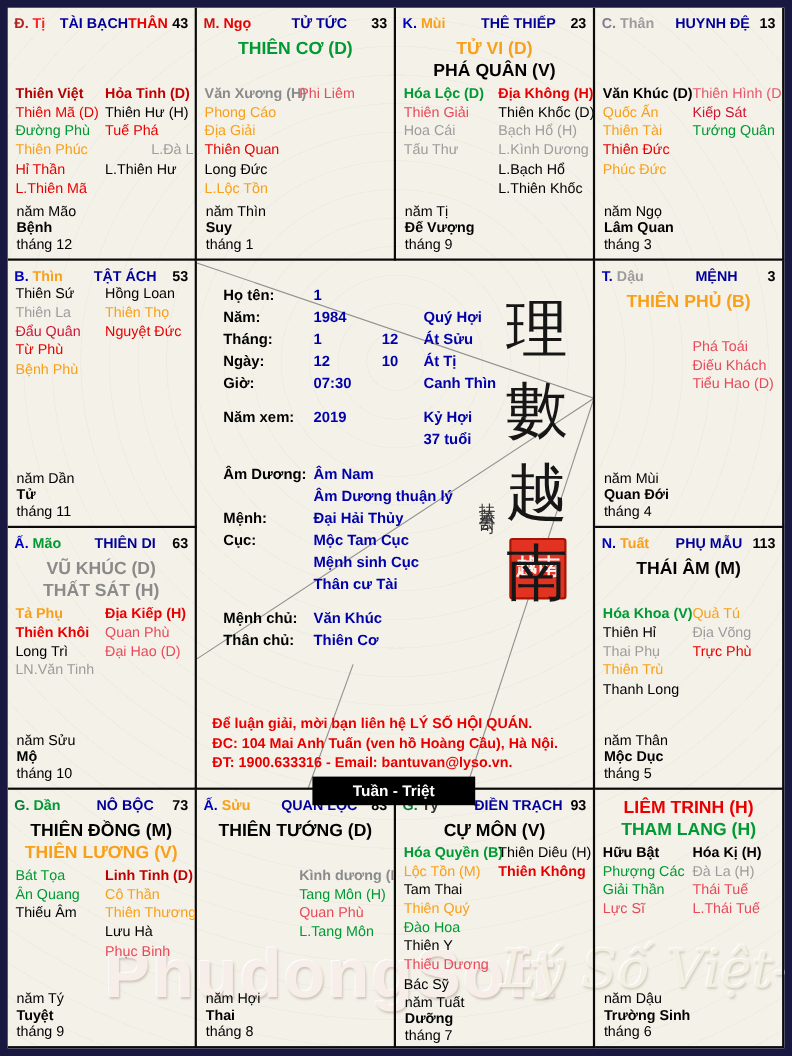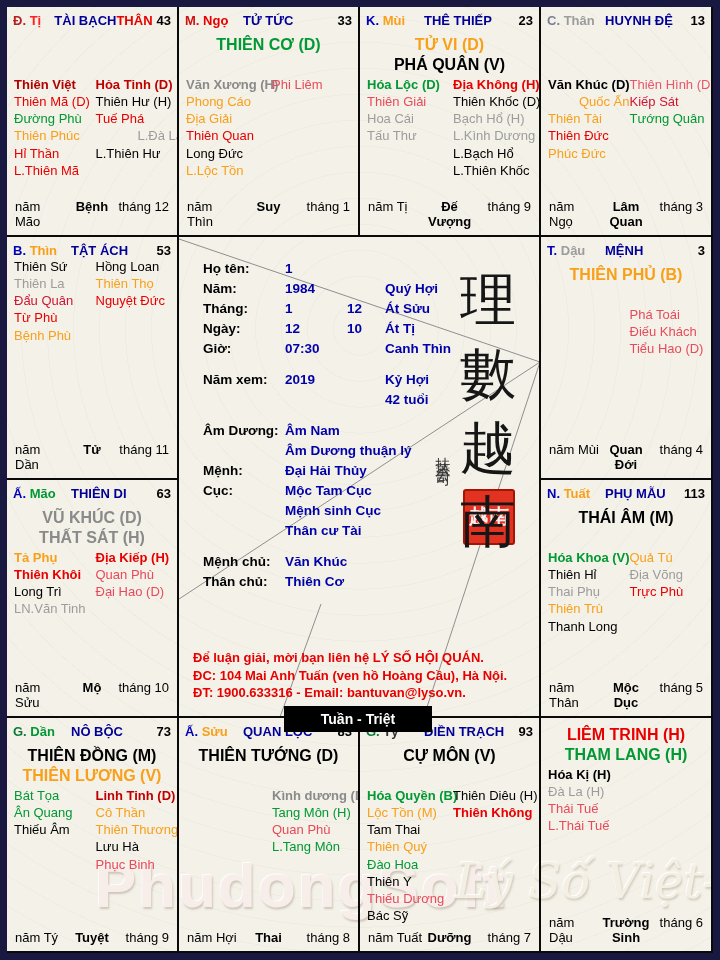--- a/index.html
+++ b/index.html
@@ -24,29 +24,29 @@
     grid-template-columns:172px 181px 181px 172px;
     grid-template-rows:230px 243px 238px 235px;
   }
   .cell{
     box-sizing:border-box;border-right:2px solid #0a0a0a;border-bottom:2px solid #0a0a0a;
     display:flex;flex-direction:column;overflow:hidden;position:relative;background:transparent;
   }
   .cell-head{display:flex;align-items:baseline;padding:6px 6px 0 6px;font-size:13px;font-weight:bold;white-space:nowrap;}
   .h-left{width:58px;}
   .h-left b{font-weight:bold;}
-  .h-name{flex:1;color:#000099;}
+  .h-name{flex:1;text-align:center;color:#000099;}
   .h-right{text-align:right;}
   .h-body{color:#e80000;margin-right:4px;}
   .h-num{color:#000;}
   .mains{height:48px;box-sizing:border-box;padding-top:7px;text-align:center;font-weight:bold;font-size:16px;line-height:1.22;white-space:nowrap;}
   .cols{display:flex;flex:1;padding:0 0 0 7px;font-size:13px;line-height:1.32;}
   .col{width:50%;}
   .star{white-space:nowrap;}
-  .cell-foot{display:flex;align-items:baseline;padding:0 8px 6px 8px;font-size:13px;color:#000;}
+  .cell-foot{display:flex;align-items:baseline;padding:0 8px 6px 8px;font-size:13px;color:#000;flex-direction:column;}
   .f-nam{flex:1;text-align:left;}
   .f-van{flex:1;text-align:center;font-weight:bold;}
   .f-thang{flex:1;text-align:right;}
   
   .center{position:relative;}
   .info{position:absolute;left:24px;top:22px;font-size:13.5px;font-weight:bold;white-space:nowrap;z-index:4;}
   .irow{height:20px;line-height:20px;}
   .irow.sp{height:11px;}
   .i-l,.i-v1,.i-v2,.i-v3{display:inline-block;white-space:nowrap;vertical-align:top;}
   .i-l{width:82px;color:#000;}
@@ -183,21 +183,21 @@
     <div class="cell" style="grid-area:1/4">
       <div class="cell-head">
         <span class="h-left"><b style="color: rgb(125, 125, 148);">C.</b> <b style="color: rgb(156, 156, 156);">Thân</b></span>
         <span class="h-name">HUYNH ĐỆ</span>
         <span class="h-right"><b class="h-num">13</b></span>
       </div>
       <div class="mains"></div>
       <div class="cols">
           <div class="col">
             <div class="star" style="color: rgb(0, 0, 0); font-weight: bold;">Văn Khúc (D)</div>
-            <div class="star" style="color: rgb(249, 160, 27); text-align: right;">Quốc Ấn</div>
+            <div class="star" style="color: rgb(249, 160, 27);">Quốc Ấn</div>
             <div class="star" style="color: rgb(249, 160, 27);">Thiên Tài</div>
             <div class="star" style="color: rgb(232, 0, 0);">Thiên Đức</div>
             <div class="star" style="color: rgb(249, 160, 27);">Phúc Đức</div>
           </div>
           <div class="col">
             <div class="star" style="color: rgb(232, 86, 106);">Thiên Hình (D)</div>
             <div class="star" style="color: rgb(208, 21, 53);">Kiếp Sát</div>
             <div class="star" style="color: rgb(0, 153, 51);">Tướng Quân</div>
           </div>
         </div>
@@ -237,21 +237,21 @@
 
     <div class="cell center" style="grid-area:2/2/4/4">
       <div class="info">
           <div class="irow"><span class="i-l">Họ tên:</span><span class="i-v1">1</span><span class="i-v2"></span><span class="i-v3"></span></div>
           <div class="irow"><span class="i-l">Năm:</span><span class="i-v1">1984</span><span class="i-v2"></span><span class="i-v3">Quý Hợi</span></div>
           <div class="irow"><span class="i-l">Tháng:</span><span class="i-v1">1</span><span class="i-v2">12</span><span class="i-v3">Át Sửu</span></div>
           <div class="irow"><span class="i-l">Ngày:</span><span class="i-v1">12</span><span class="i-v2">10</span><span class="i-v3">Át Tị</span></div>
           <div class="irow"><span class="i-l">Giờ:</span><span class="i-v1">07:30</span><span class="i-v2"></span><span class="i-v3">Canh Thìn</span></div>
           <div class="irow sp"></div>
           <div class="irow"><span class="i-l">Năm xem:</span><span class="i-v1">2019</span><span class="i-v2"></span><span class="i-v3">Kỷ Hợi</span></div>
-          <div class="irow"><span class="i-l"></span><span class="i-v1"></span><span class="i-v2"></span><span class="i-v3">42 tuổi</span></div>
+          <div class="irow"><span class="i-l"></span><span class="i-v1"></span><span class="i-v2"></span><span class="i-v3">37 tuổi</span></div>
           <div class="irow sp"></div>
           <div class="irow"><span class="i-l">Âm Dương:</span><span class="i-v1">Âm Nam</span><span class="i-v2"></span><span class="i-v3"></span></div>
           <div class="irow"><span class="i-l"></span><span class="i-v1">Âm Dương thuận lý</span><span class="i-v2"></span><span class="i-v3"></span></div>
           <div class="irow"><span class="i-l">Mệnh:</span><span class="i-v1">Đại Hải Thủy</span><span class="i-v2"></span><span class="i-v3"></span></div>
           <div class="irow"><span class="i-l">Cục:</span><span class="i-v1">Mộc Tam Cục</span><span class="i-v2"></span><span class="i-v3"></span></div>
           <div class="irow"><span class="i-l"></span><span class="i-v1">Mệnh sinh Cục</span><span class="i-v2"></span><span class="i-v3"></span></div>
           <div class="irow"><span class="i-l"></span><span class="i-v1">Thân cư Tài</span><span class="i-v2"></span><span class="i-v3"></span></div>
           <div class="irow sp"></div>
           <div class="irow"><span class="i-l">Mệnh chủ:</span><span class="i-v1">Văn Khúc</span><span class="i-v2"></span><span class="i-v3"></span></div>
           <div class="irow"><span class="i-l">Thân chủ:</span><span class="i-v1">Thiên Cơ</span><span class="i-v2"></span><span class="i-v3"></span></div>
@@ -443,20 +443,26 @@
       </div>
     </div>
 
     <div class="cell" style="grid-area:4/4">
       <div class="mains">
           <div class="star" style="color: rgb(232, 0, 0);">LIÊM TRINH (H)</div>
           <div class="star" style="color: rgb(0, 153, 51);">THAM LANG (H)</div>
         </div>
       <div class="cols">
           <div class="col">
+            <div class="star" style="color: rgb(0, 0, 0); font-weight: bold;">Hữu Bật</div>
+            <div class="star" style="color: rgb(0, 153, 51);">Phượng Các</div>
+            <div class="star" style="color: rgb(0, 153, 51);">Giải Thần</div>
+            <div class="star" style="color: rgb(232, 74, 90);">Lực Sĩ</div>
+          </div>
+          <div class="col">
             <div class="star" style="color: rgb(0, 0, 0); font-weight: bold;">Hóa Kị (H)</div>
             <div class="star" style="color: rgb(156, 156, 156);">Đà La (H)</div>
             <div class="star" style="color: rgb(232, 74, 90);">Thái Tuế</div>
             <div class="star" style="color: rgb(232, 74, 90);">L.Thái Tuế</div>
           </div>
         </div>
       <div class="cell-foot">
         <span class="f-nam">năm Dậu</span>
         <span class="f-van">Trường Sinh</span>
         <span class="f-thang">tháng 6</span>

